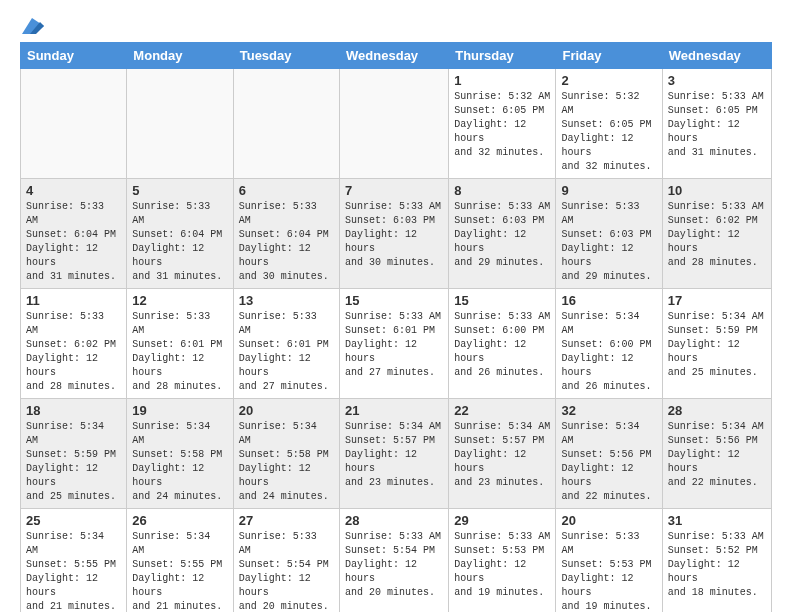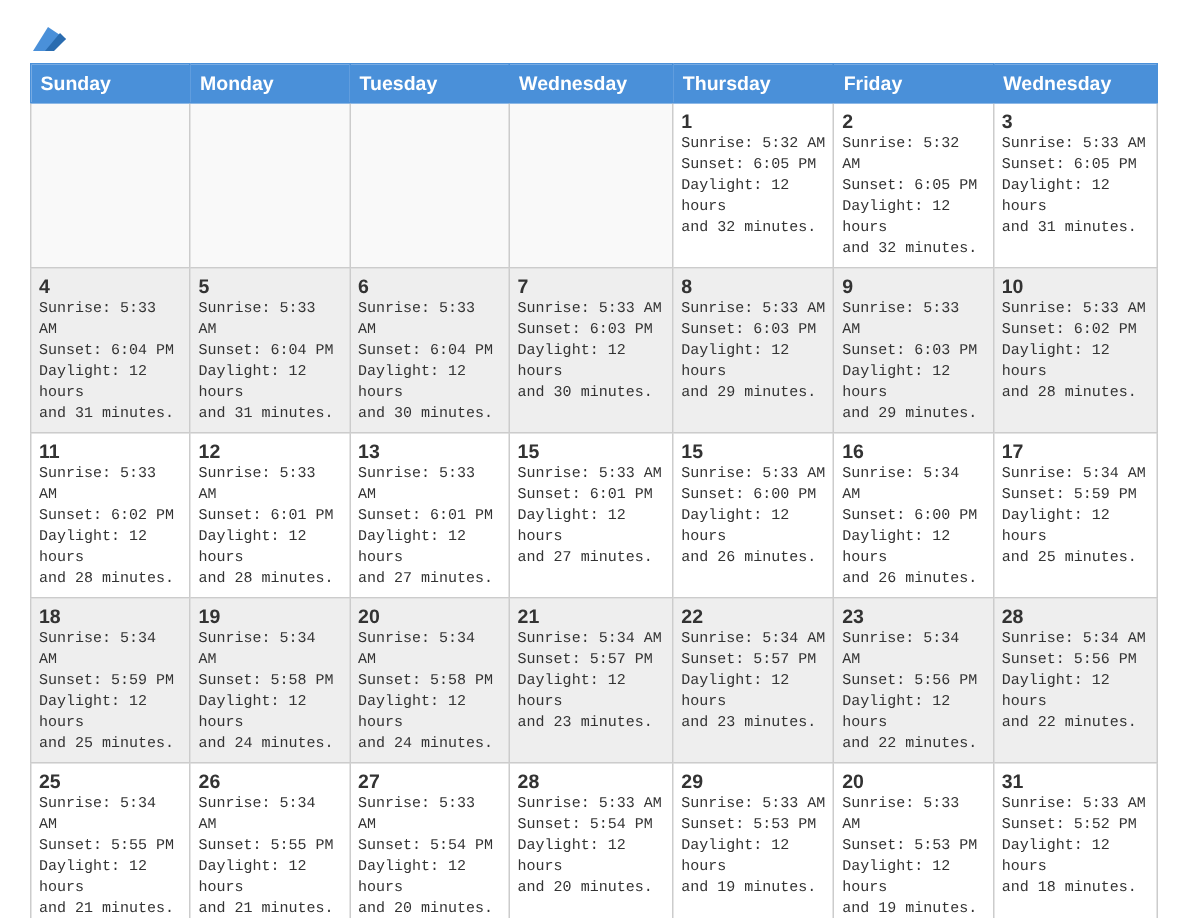--- a/index.html
+++ b/index.html
@@ -215,21 +215,21 @@
 and 23 minutes.</div>
           </td>
           <td>
             <div class="day-num">22</div>
             <div class="day-info" style="white-space: pre-line;">Sunrise: 5:34 AM
 Sunset: 5:57 PM
 Daylight: 12 hours
 and 23 minutes.</div>
           </td>
           <td>
-            <div class="day-num">23</div>
+            <div class="day-num">32</div>
             <div class="day-info" style="white-space: pre-line;">Sunrise: 5:34 AM
 Sunset: 5:56 PM
 Daylight: 12 hours
 and 22 minutes.</div>
           </td>
           <td>
             <div class="day-num">28</div>
             <div class="day-info" style="white-space: pre-line;">Sunrise: 5:34 AM
 Sunset: 5:56 PM
 Daylight: 12 hours

